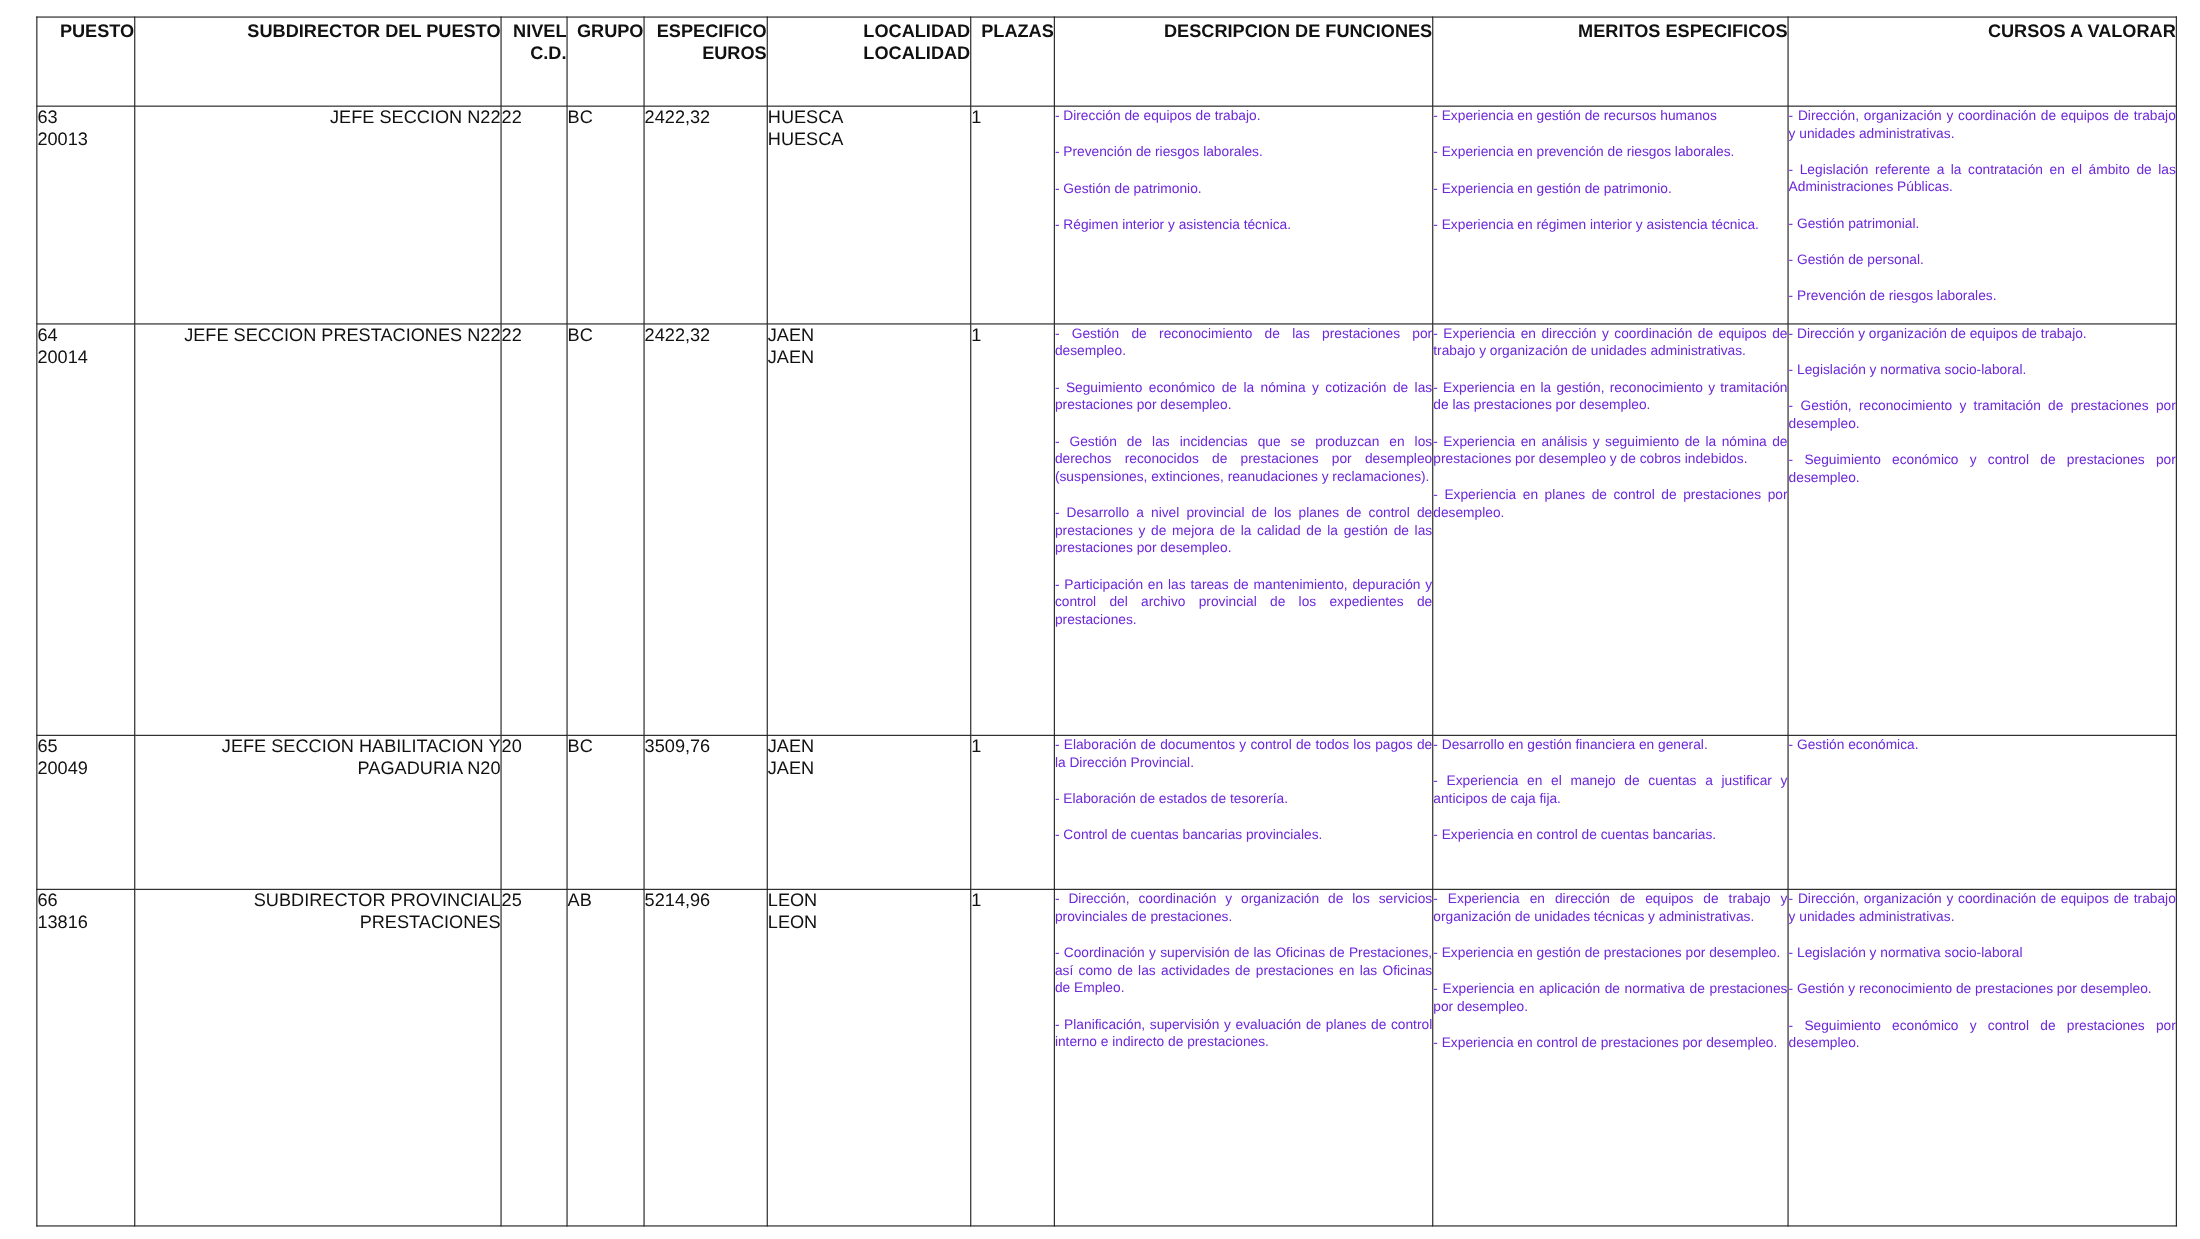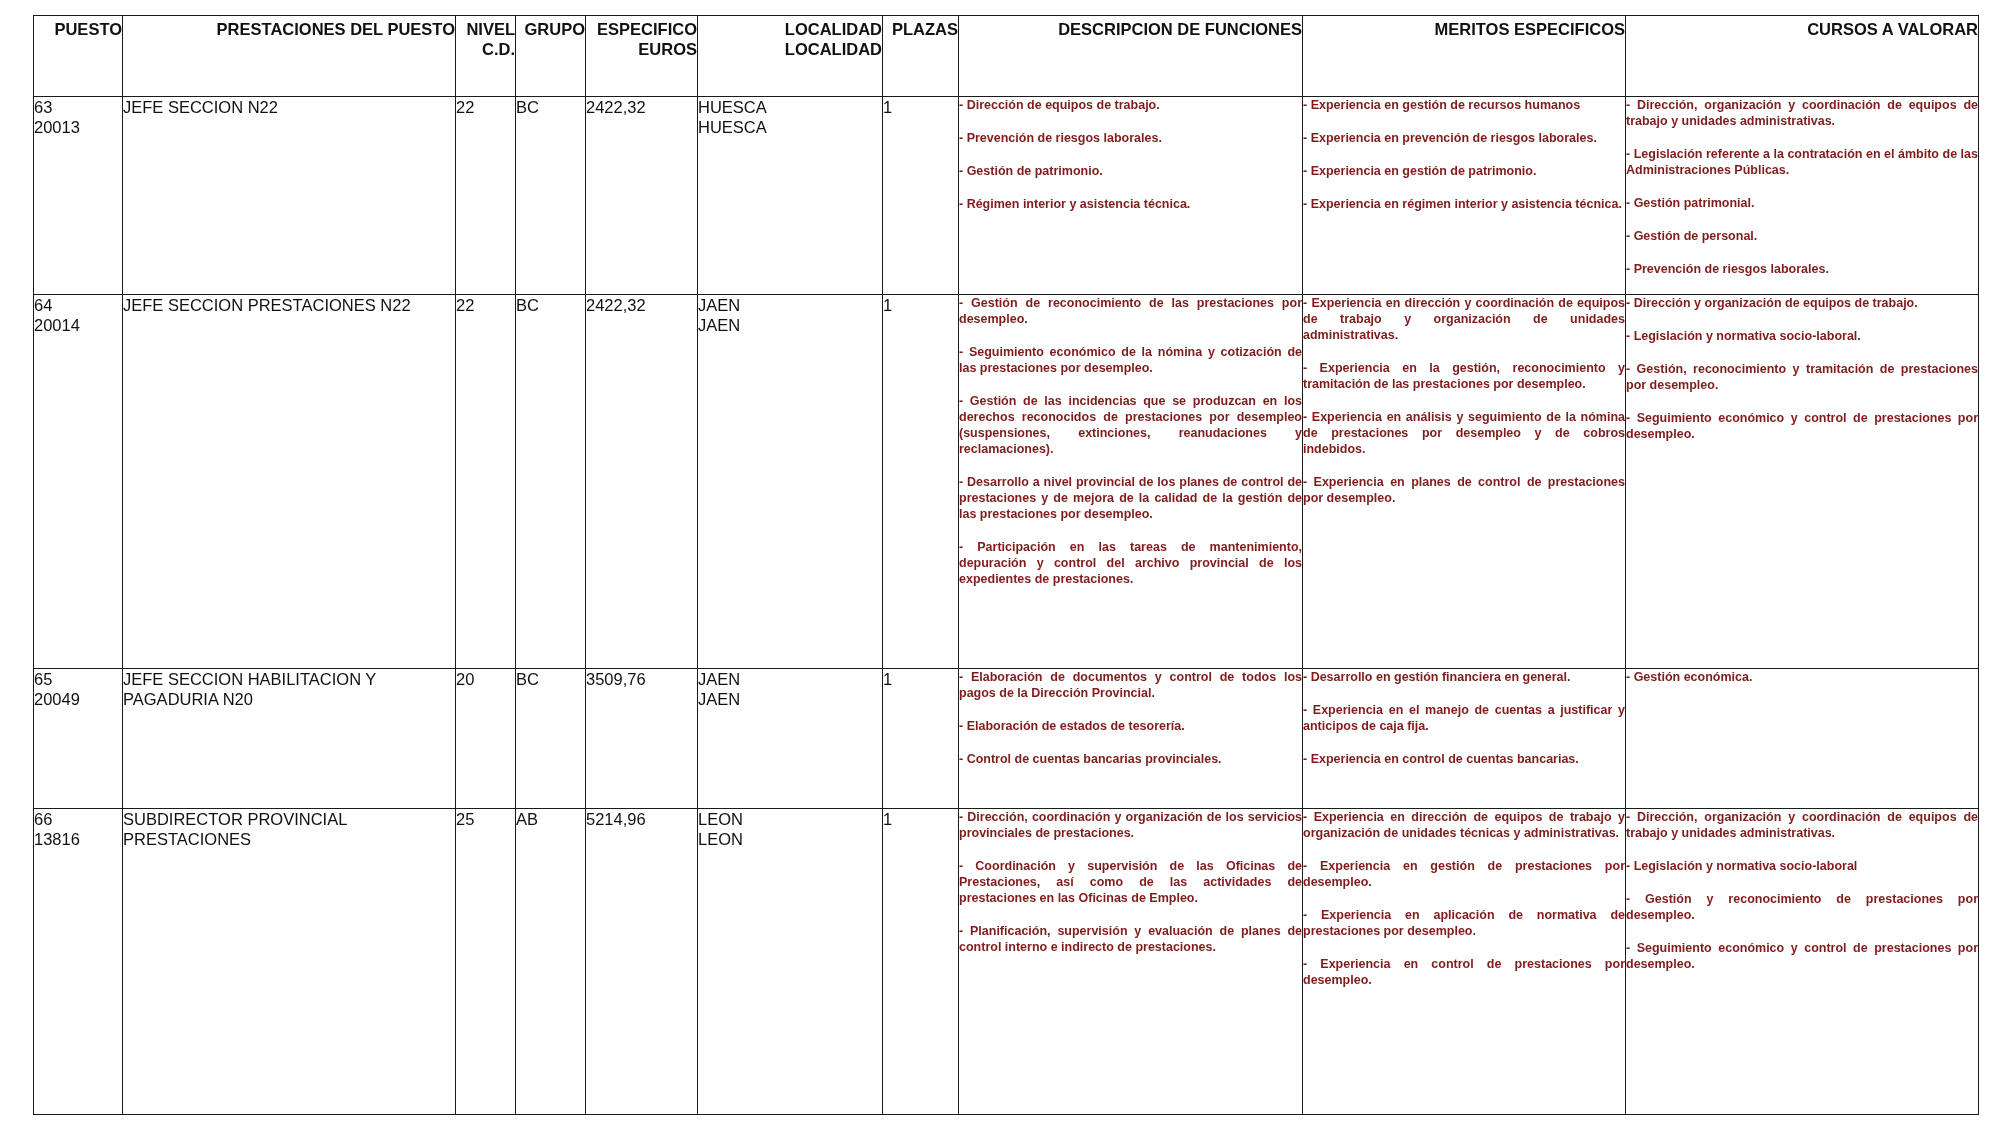--- a/index.html
+++ b/index.html
@@ -4,23 +4,23 @@
 <style>
   html, body { margin:0; padding:0; background:#ffffff; }
   body { width:2000px; height:1126px; position:relative; overflow:hidden;
          font-family:"Liberation Sans", sans-serif; color:#111; }
   table.main { position:absolute; left:33px; top:15px; border-collapse:collapse;
                table-layout:fixed; width:1945px; }
   table.main td, table.main th { border:1.6px solid #1a1a1a; vertical-align:top; padding:0; }
   th { font-weight:bold; font-size:16.5px; text-align:right; line-height:20px; padding-top:3px !important; }
   .hrow { height:81px; }
   .r1 { height:189px; } .r2 { height:374px; } .r3 { height:140px; } .r4 { height:306px; }
-  .cell { font-size:16.5px; line-height:20px; padding:6px 4px 0 4px; }
+  .cell { font-size:16.5px; line-height:20px; padding:6px 4px 0 4px;text-align:right; }
   .center { text-align:left; }
-  .small { font-size:12.5px; line-height:16px; padding:6px 4px 0 6px; text-align:justify; color:#7f1d1d;font-weight:bold; }
+  .small { font-size:12.5px; line-height:16px; padding:6px 4px 0 6px; text-align:justify; color:#6d28d9; }
   .item { margin-bottom:17px; display:block; }
   .ml { display:block; }
 </style>
 </head>
 <body>
 
 <table class="main">
   <colgroup>
     <col style="width:89px">
       <col style="width:333px">
@@ -29,21 +29,21 @@
     <col style="width:112px">
       <col style="width:185px">
       <col style="width:76px">
       <col style="width:344px">
     <col style="width:323px">
       <col style="width:353px">
   </colgroup>
   <tbody>
       <tr class="hrow">
     <th><span>PUESTO</span></th>
-    <th><span>PRESTACIONES DEL PUESTO</span></th>
+    <th><span>SUBDIRECTOR DEL PUESTO</span></th>
     <th>
           <span class="ml">NIVEL</span>
           <span class="ml">C.D.</span>
         </th>
     <th><span>GRUPO</span></th>
     <th>
           <span class="ml">ESPECIFICO</span>
           <span class="ml">EUROS</span>
         </th>
     <th>

